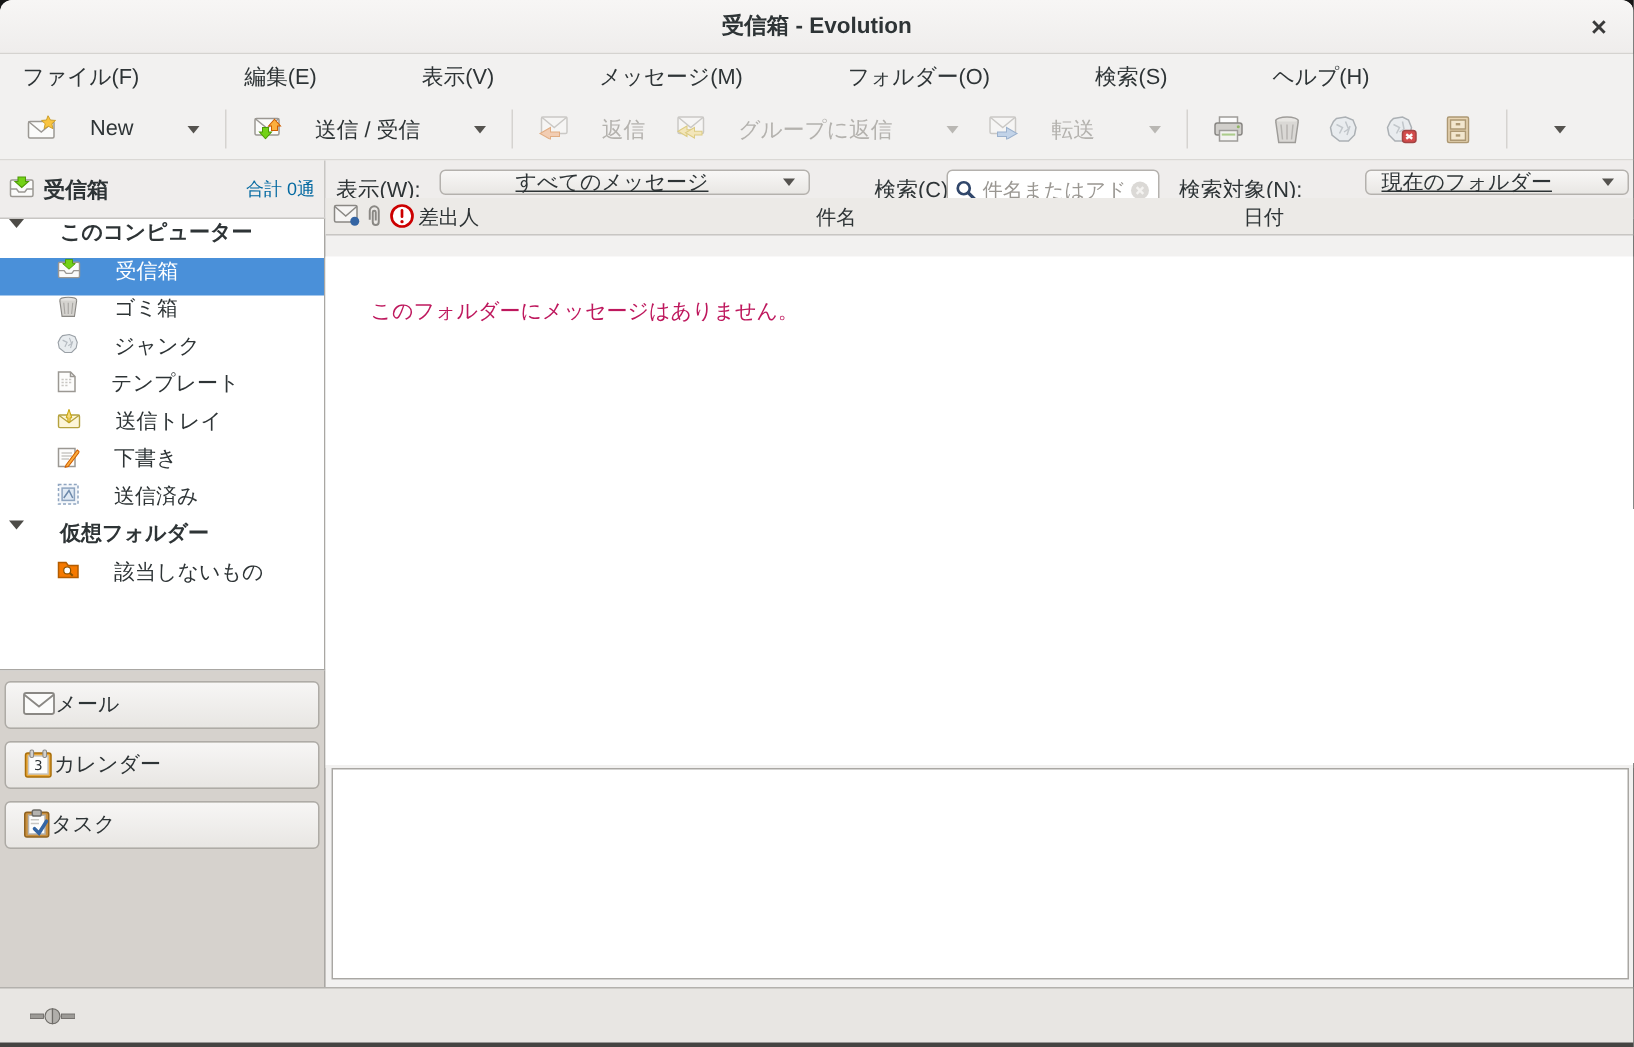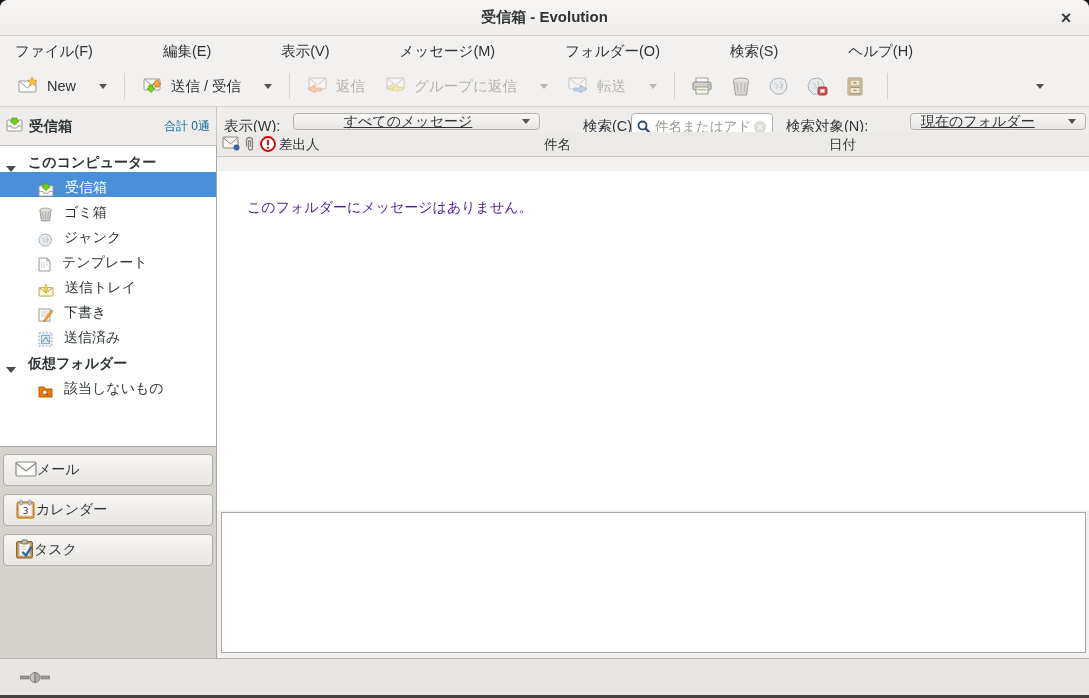--- a/index.html
+++ b/index.html
@@ -17,21 +17,21 @@
     color:#3a3a3a; cursor:pointer; border-radius:4px; }
 
   
   .menubar { position:absolute; top:36px; left:0; width:100%; height:30px;
     background:#f2f1f0; display:flex; align-items:center; padding-left:4px;gap:48px; }
   .menu-item { padding:4px 11px; font-size:14.5px; cursor:pointer; border-radius:3px; }
 
   
   .toolbar { position:absolute; top:66px; left:0; width:100%; height:41px;
     background:#f2f1f0; border-bottom:1px solid #dad8d5; display:flex; align-items:center; padding:0 8px; }
-  .tb-btn { display:flex; align-items:center; gap:9px; padding:6px 10px; border-radius:4px; cursor:pointer; }
+  .tb-btn { display:flex; align-items:center; gap:22px; padding:6px 10px; border-radius:4px; cursor:pointer; }
   .tb-label { font-size:14.5px; white-space:nowrap; }
   .tb-btn.disabled .tb-label { color:#b4b2ae; }
   .tb-btn.disabled svg { opacity:.45; }
   .tb-icon-btn { padding:6px 9px; display:flex; align-items:center; border-radius:4px; cursor:pointer; }
   .tb-sep { width:1px; height:26px; background:#d5d3d0; margin:0 7px; }
   .arrow-down { width:0; height:0; border-left:4px solid transparent; border-right:4px solid transparent;
     border-top:5px solid #55534f; }
   .tb-overflow { margin-left:auto; margin-right:28px; }
 
   
@@ -49,21 +49,21 @@
   .combo .arrow-down { margin-right:9px; }
   .search-entry { position:absolute; top:6px; left:631px; width:142px; height:27px; background:#fff;
     border:1px solid #b4b1ad; border-radius:4px; display:flex; align-items:center; padding:0 5px; gap:4px; }
   .search-entry input { flex:1; min-width:0; border:none; outline:none; font-size:13.5px;
     font-family:inherit; color:#2e3436; background:transparent; }
   .search-entry input::placeholder { color:#9a9792; }
 
   
   .sidebar-tree { position:absolute; top:146px; left:0; width:217px; height:301px;
     background:#ffffff; border-right:1px solid #a9a7a3; border-bottom:1px solid #a9a7a3; overflow:hidden; }
-  .tree-row { display:flex; align-items:flex-end; height:25px; cursor:pointer; padding-left:6px; gap:8px; }
+  .tree-row { display:flex; align-items:flex-start; height:25px; cursor:pointer; padding-left:6px; gap:20px; }
   .tree-row.group { font-weight:bold; height:26px; }
   .tree-row .expander { width:0; height:0; border-left:5px solid transparent; border-right:5px solid transparent;
     border-top:6px solid #4d4b47; margin-right:4px; }
   .tree-row.child { padding-left:38px; }
   .tree-row.selected { background:#4a90d9; color:#ffffff; }
   .tree-row .ticon { display:flex; align-items:center; margin-right:3px; }
   .tree-label { font-size:14px; white-space:nowrap; }
 
   .switcher { position:absolute; top:447px; left:0; width:217px; height:211px;
     background:#d6d2cd; border-right:1px solid #a9a7a3; padding:7px 3px; display:flex; flex-direction:column; gap:8px; }
@@ -71,21 +71,21 @@
     border-radius:4px; display:flex; align-items:center; padding-left:11px; cursor:pointer; }
   .sw-label { font-size:14px; color:#2e3436; }
 
   
   .list-header { position:absolute; top:132px; left:217px; width:872px; height:25px;
     background:#eceae7; border-bottom:1px solid #c8c6c3; }
   .lh-icon { position:absolute; top:4px; display:flex; align-items:center; cursor:pointer; }
   .lh-col { position:absolute; top:0; height:25px; display:flex; align-items:center;
     font-size:13.5px; color:#2e3436; cursor:pointer; }
   .list-body { position:absolute; top:171px; left:217px; width:872px; height:339px; background:#ffffff; }
-  .empty-msg { position:absolute; left:30px; top:28px; font-size:14px; color:#4c1d95; }
+  .empty-msg { position:absolute; left:30px; top:28px; font-size:14px; color:#be185d; }
   .splitter { position:absolute; top:510px; left:217px; width:872px; height:2px; background:#f2f1f0; cursor:row-resize; }
   .preview-pane { position:absolute; top:512px; left:221px; width:865px; height:141px;
     background:#ffffff; border:1px solid #a9a7a3; }
 
   
   .statusbar { position:absolute; top:658px; left:0; width:100%; height:37px;
     background:#e8e6e3; border-top:1px solid #b3b1ad; display:flex; align-items:center; padding-left:16px; }
   .online-btn { display:flex; align-items:center; cursor:pointer; padding:4px; }
   .bottom-edge { position:absolute; top:695px; left:0; width:100%; height:3px; background:#454442; }
 </style>

